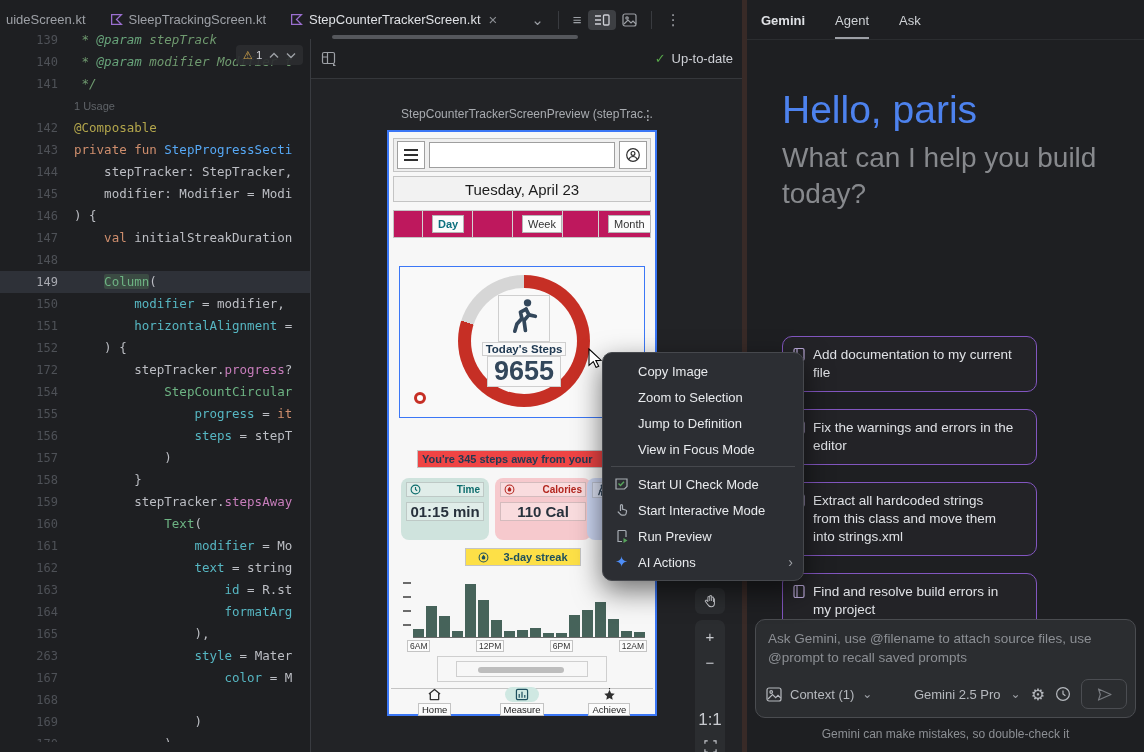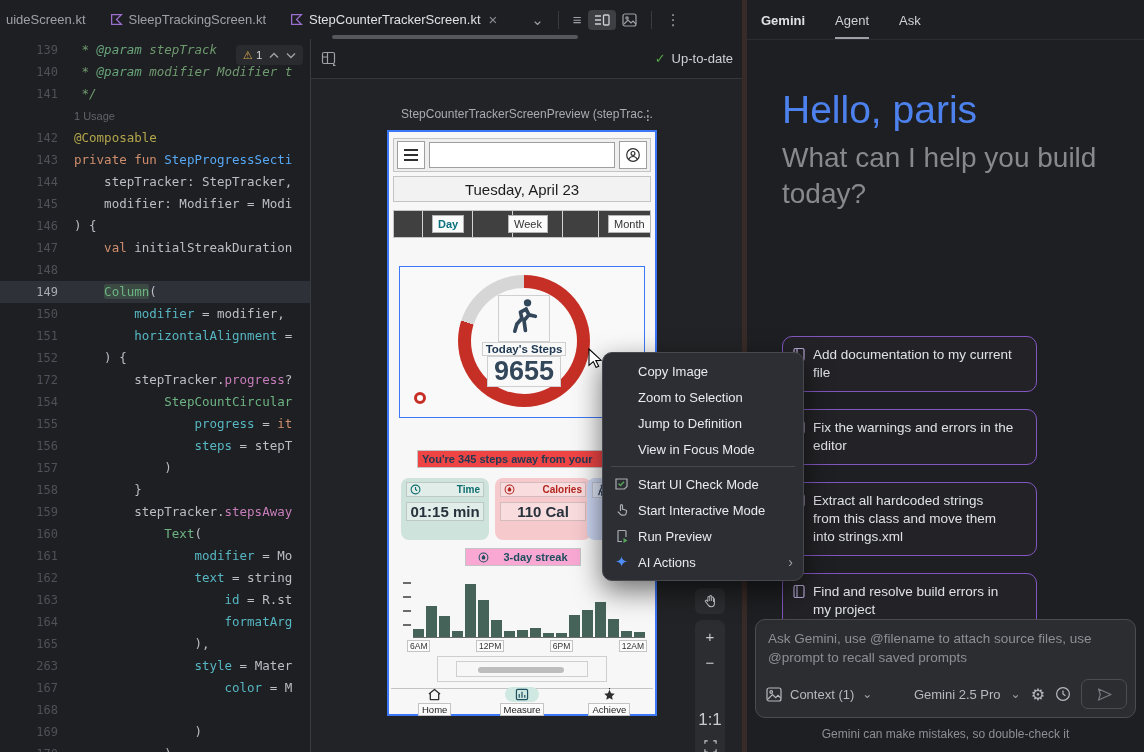--- a/index.html
+++ b/index.html
@@ -11,21 +11,21 @@
   .etab{display:flex;align-items:center;gap:6px;height:100%;padding:0 12px;color:#9da0a6;white-space:nowrap;cursor:default;}
   .etab.first{margin-left:-6px;}
   .etab.active{color:#dfe1e5;background:#1e1f22;}
   .kicon{width:13px;height:13px;flex:0 0 13px;}
   .tab-close{color:#8c8f94;font-size:15px;line-height:1;padding:0 2px;}
   .tb-sep{width:1px;height:18px;background:#393b40;margin:0 8px;}
   .tb-ic{color:#9da0a6;font-size:15px;padding:3px 6px;border-radius:4px;display:flex;align-items:center;}
   .tb-ic.on{background:#3d3f43;}
   .scroll-thumb{position:absolute;left:332px;top:35px;width:246px;height:4px;border-radius:2px;background:#55575c;}
   
-  .editor{position:absolute;left:0;top:39px;width:310px;height:713px;overflow:hidden;background:#1e1f22;}
+  .editor{position:absolute;left:0;top:29px;width:310px;height:713px;overflow:hidden;background:#1e1f22;}
   .code-row{display:flex;height:22px;line-height:22px;font-family:"DejaVu Sans Mono","Liberation Mono",monospace;font-size:12.5px;}
   .code-row.hl{background:#2e3138;}
   .gut{flex:0 0 58px;text-align:right;padding-right:16px;color:#4e5157;font-size:12px;}
   .code-row.hl .gut{color:#a9abb2;}
   .code{white-space:pre;color:#bcbec4;}
   .code .cm{color:#6f9a6f;font-style:italic;}
   .code .tag{color:#69a67c;font-style:italic;}
   .code .ann{color:#b3a64c;}
   .code .kw{color:#cf8e6d;}
   .code .fn{color:#56a8f5;}
@@ -50,24 +50,24 @@
   
   .device{position:absolute;left:76px;top:91px;width:270px;height:586px;background:#f7f7f7;border:2px solid #3b77f6;box-sizing:border-box;}
   .dv{position:absolute;box-sizing:border-box;}
   .dv-top{left:4px;top:6px;width:258px;height:34px;border:1px solid #c4c4c4;background:#efefef;display:flex;align-items:center;gap:4px;padding:3px;box-sizing:border-box;}
   .dv-burger{width:26px;height:26px;border:1px solid #9f9f9f;background:#fff;display:flex;flex-direction:column;justify-content:center;gap:3px;align-items:center;}
   .dv-burger i{display:block;width:14px;height:2px;background:#2f2f2f;}
   .dv-search{flex:1;height:24px;border:1px solid #9f9f9f;background:#fff;}
   .dv-acct{width:26px;height:26px;border:1px solid #9f9f9f;background:#fff;display:flex;align-items:center;justify-content:center;}
   .dv-date{left:4px;top:44px;width:258px;height:26px;border:1px solid #c4c4c4;background:#f2f2f2;
            display:flex;align-items:center;justify-content:center;color:#1c1c1c;font-size:15px;}
-  .dv-tabs{left:4px;top:78px;width:258px;height:28px;border:1px solid #c4c4c4;background:#404040;display:flex;align-items:center;}
+  .dv-tabs{left:4px;top:78px;width:258px;height:28px;border:1px solid #c4c4c4;background:#be185d;display:flex;align-items:center;}
   .dv-tab{font-size:11px;padding:2px 5px;border:1px solid #b5b5b5;background:#fbfbfb;color:#333;}
   .dv-tab.day{color:#0b6f7d;font-weight:bold;position:absolute;left:38px;}
-  .dv-tab.week{position:absolute;left:114px;}
+  .dv-tab.week{position:absolute;left:128px;}
   .dv-tab.month{position:absolute;left:214px;}
   .dv-vline{position:absolute;top:0;width:1px;height:100%;background:#d3d3d3;}
   .dv-ringbox{left:10px;top:134px;width:246px;height:152px;border:1.5px solid #3b77f6;background:#f9f9f9;}
   .ring{position:absolute;left:58px;top:8px;width:132px;height:132px;border-radius:50%;}
   .ring::after{content:"";position:absolute;inset:13px;border-radius:50%;background:#f9f9f9;}
   .ring-dot{position:absolute;left:14px;bottom:13px;width:12px;height:12px;border-radius:50%;background:#fff;border:3px solid #c62f25;box-sizing:border-box;z-index:2;}
   .ring-inner{position:absolute;left:58px;top:8px;width:132px;height:132px;z-index:2;display:flex;flex-direction:column;align-items:center;justify-content:center;}
   .runner-box{border:1px solid #cfcfcf;padding:1px 8px;background:#f9f9f9;}
   .steps-label{font-size:11.5px;font-weight:bold;color:#203a53;border:1px solid #cfcfcf;padding:0 3px;background:#f9f9f9;}
   .steps-value{font-size:27px;font-weight:bold;color:#33475b;border:1px solid #cfcfcf;padding:0 6px;line-height:1.1;background:#f9f9f9;}
@@ -75,21 +75,21 @@
            font-size:11px;font-weight:bold;color:#203a53;display:flex;align-items:center;padding-left:4px;white-space:nowrap;overflow:hidden;}
   .card{top:346px;height:62px;border-radius:8px;padding:4px 5px;box-sizing:border-box;}
   .card .hd{display:flex;align-items:center;justify-content:space-between;border:1px solid rgba(0,0,0,.15);padding:1px 3px;background:rgba(255,255,255,.35);}
   .card .lb{font-size:10px;font-weight:bold;}
   .card .vl{margin-top:5px;font-size:15px;font-weight:bold;color:#27313c;border:1px solid rgba(0,0,0,.15);text-align:center;background:rgba(255,255,255,.35);}
   .card.time{left:12px;width:88px;background:#cfe3dd;}
   .card.time .lb{color:#0d6d6d;}
   .card.cal{left:106px;width:96px;background:#f6c9cd;}
   .card.cal .lb{color:#b3261e;}
   .card.dist{left:198px;width:74px;background:#ccd6f2;}
-  .dv-streak{left:76px;top:416px;width:116px;height:18px;border:1px solid #c4c4c4;background:#f9a8d4;
+  .dv-streak{left:76px;top:416px;width:116px;height:18px;border:1px solid #c4c4c4;background:#fde047;
              display:flex;align-items:center;justify-content:center;gap:14px;font-size:11px;font-weight:bold;color:#1d4f5e;}
   .dv-chart{left:10px;top:444px;width:248px;height:76px;}
   .dv-bars{position:absolute;left:14px;right:2px;top:2px;bottom:14px;display:flex;align-items:flex-end;gap:2px;border-bottom:1.5px solid #6b6b6b;}
   .dv-bars .bar{flex:1;background:#46635a;}
   .ytick{position:absolute;left:4px;width:8px;height:1.5px;background:#6b6b6b;}
   .dv-xlabels{position:absolute;left:8px;right:0;bottom:0;display:flex;justify-content:space-between;}
   .dv-xlabels span{font-size:8.5px;color:#333;border:1px solid #c4c4c4;background:#fbfbfb;padding:0 2px;}
   .dv-nest{left:48px;top:524px;width:170px;height:26px;border:1px solid #cfcfcf;}
   .dv-nest .n2{position:absolute;left:18px;top:4px;right:18px;bottom:4px;border:1px solid #cfcfcf;}
   .dv-nest .pill{position:absolute;left:40px;top:10px;width:86px;height:6px;background:#bdbdbd;border-radius:3px;}

